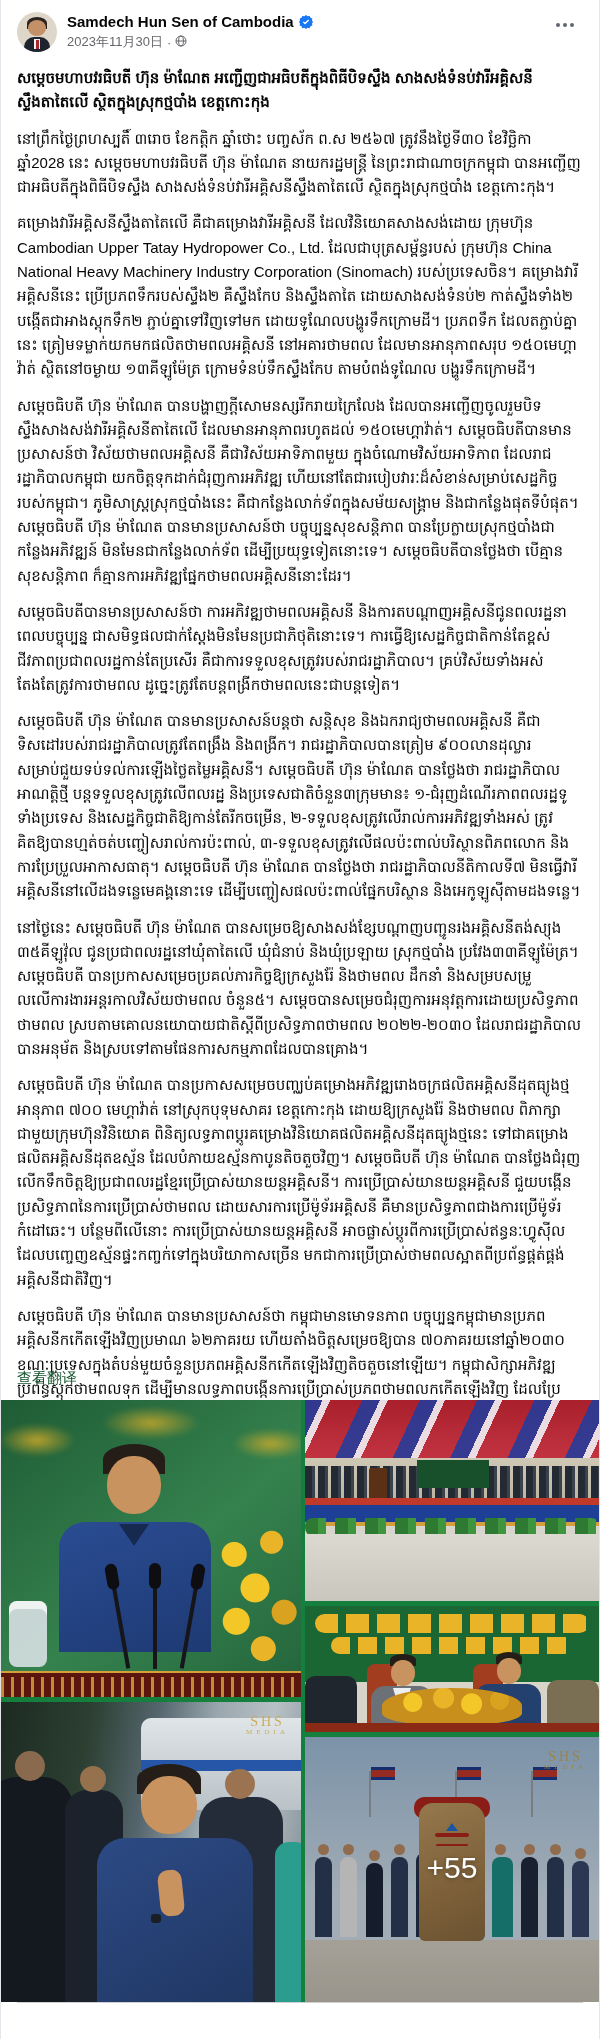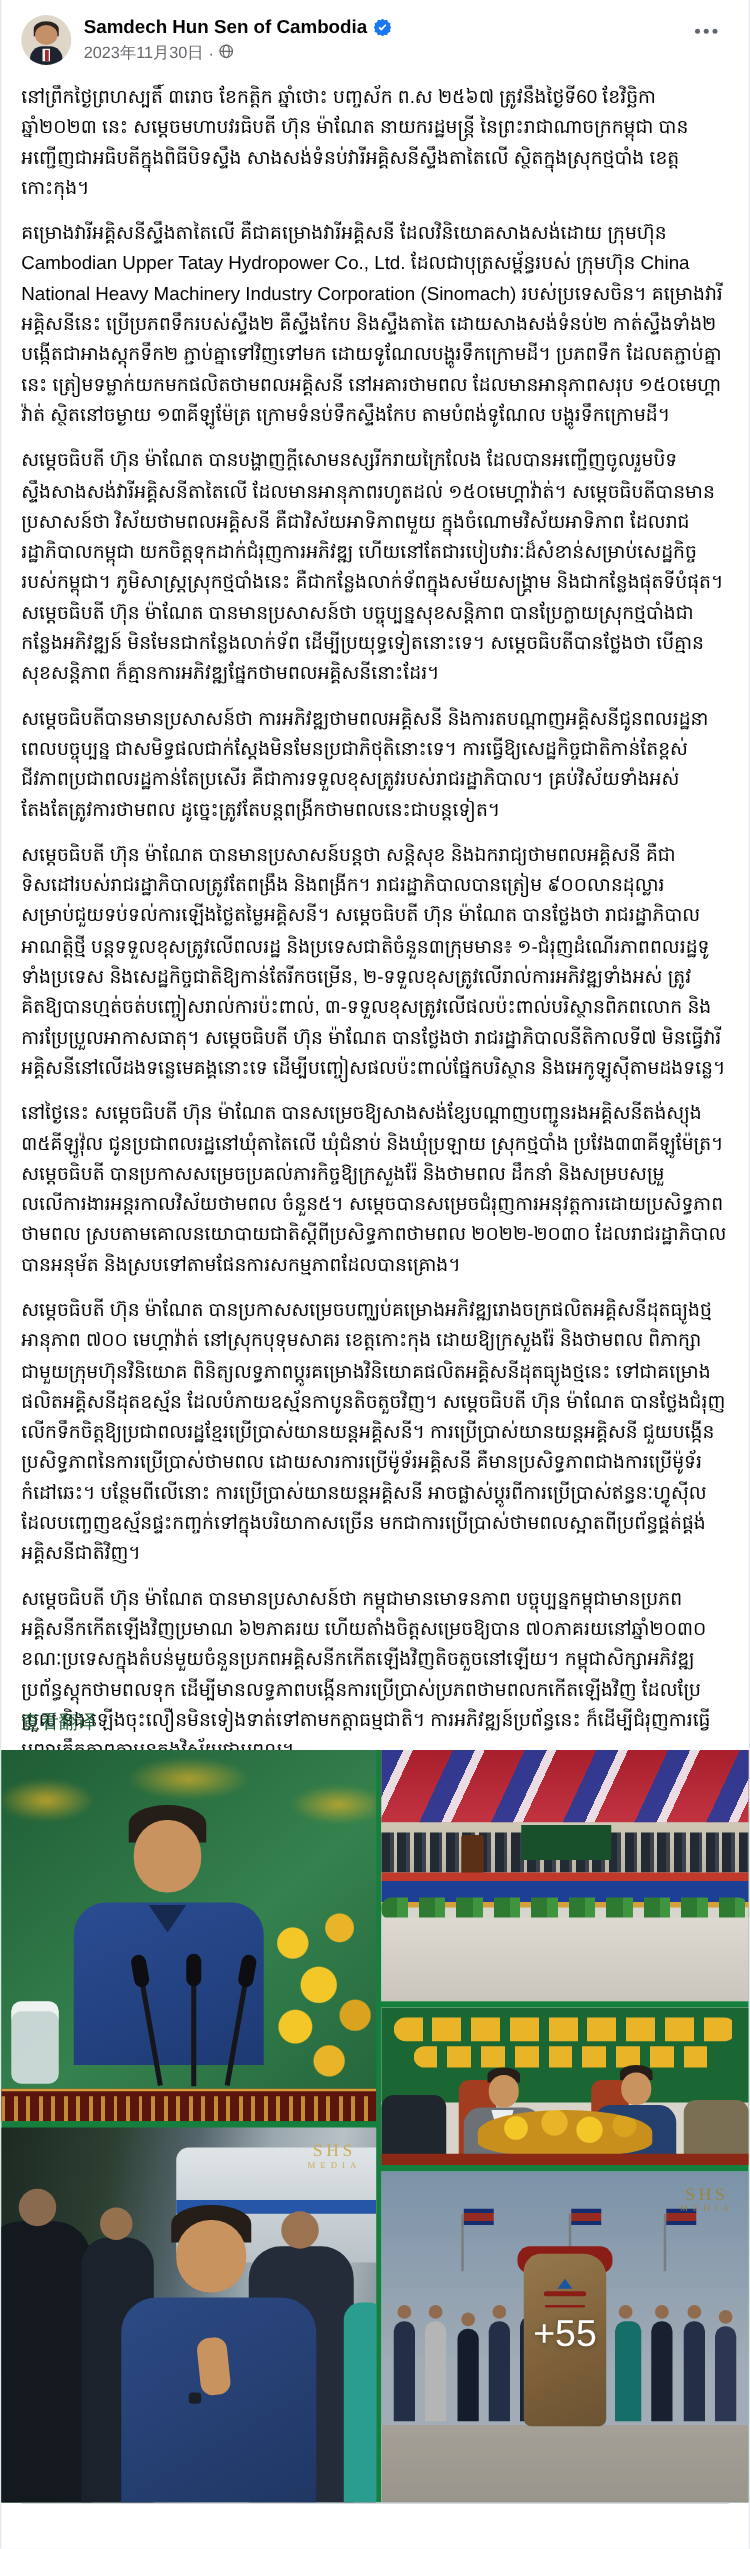--- a/index.html
+++ b/index.html
@@ -188,21 +188,22 @@
       </div>
     </div>
     <div class="more">
       <span class="d"></span>
       <span class="d"></span>
       <span class="d"></span>
     </div>
   </div>
 
   <div class="post-body">
-    <p>នៅព្រឹកថ្ងៃព្រហស្បតិ៍ ៣រោច ខែកត្តិក ឆ្នាំថោះ បញ្ចស័ក ព.ស ២៥៦៧ ត្រូវនឹងថ្ងៃទី60 ខែវិច្ឆិកា ឆ្នាំ២០២៣ នេះ សម្តេចមហាបវរធិបតី ហ៊ុន ម៉ាណែត នាយករដ្ឋមន្ត្រី នៃព្រះរាជាណាចក្រកម្ពុជា បានអញ្ជើញជាអធិបតីក្នុងពិធីបិទស្ទឹង សាងសង់ទំនប់វារីអគ្គិសនីស្ទឹងតាតៃលើ ស្ថិតក្នុងស្រុកថ្មបាំង ខេត្តកោះកុង។</p>
+    <p class="lead">សម្តេចមហាបវរធិបតី ហ៊ុន ម៉ាណែត អញ្ជើញជាអធិបតីក្នុងពិធីបិទស្ទឹង សាងសង់ទំនប់វារីអគ្គិសនី ស្ទឹងតាតៃលើ ស្ថិតក្នុងស្រុកថ្មបាំង ខេត្តកោះកុង</p>
+    <p>នៅព្រឹកថ្ងៃព្រហស្បតិ៍ ៣រោច ខែកត្តិក ឆ្នាំថោះ បញ្ចស័ក ព.ស ២៥៦៧ ត្រូវនឹងថ្ងៃទី៣០ ខែវិច្ឆិកា ឆ្នាំ2028 នេះ សម្តេចមហាបវរធិបតី ហ៊ុន ម៉ាណែត នាយករដ្ឋមន្ត្រី នៃព្រះរាជាណាចក្រកម្ពុជា បានអញ្ជើញជាអធិបតីក្នុងពិធីបិទស្ទឹង សាងសង់ទំនប់វារីអគ្គិសនីស្ទឹងតាតៃលើ ស្ថិតក្នុងស្រុកថ្មបាំង ខេត្តកោះកុង។</p>
     <p>គម្រោងវារីអគ្គិសនីស្ទឹងតាតៃលើ គឺជាគម្រោងវារីអគ្គិសនី ដែលវិនិយោគសាងសង់ដោយ ក្រុមហ៊ុន Cambodian Upper Tatay Hydropower Co., Ltd. ដែលជាបុត្រសម្ព័ន្ធរបស់ ក្រុមហ៊ុន China National Heavy Machinery Industry Corporation (Sinomach) របស់ប្រទេសចិន។ គម្រោងវារីអគ្គិសនីនេះ ប្រើប្រភពទឹករបស់ស្ទឹង២ គឺស្ទឹងកែប និងស្ទឹងតាតៃ ដោយសាងសង់ទំនប់២ កាត់ស្ទឹងទាំង២ បង្កើតជាអាងស្តុកទឹក២ ភ្ជាប់គ្នាទៅវិញទៅមក ដោយទូណែលបង្ហូរទឹកក្រោមដី។ ប្រភពទឹក ដែលតភ្ជាប់គ្នានេះ ត្រៀមទម្លាក់យកមកផលិតថាមពលអគ្គិសនី នៅអគារថាមពល ដែលមានអានុភាពសរុប ១៥០មេហ្គាវ៉ាត់ ស្ថិតនៅចម្ងាយ ១៣គីឡូម៉ែត្រ ក្រោមទំនប់ទឹកស្ទឹងកែប តាមបំពង់ទូណែល បង្ហូរទឹកក្រោមដី។</p>
     <p>សម្តេចធិបតី ហ៊ុន ម៉ាណែត បានបង្ហាញក្តីសោមនស្សរីករាយក្រៃលែង ដែលបានអញ្ជើញចូលរួមបិទស្ទឹងសាងសង់វារីអគ្គិសនីតាតៃលើ ដែលមានអានុភាពរហូតដល់ ១៥០មេហ្គាវ៉ាត់។ សម្តេចធិបតីបានមានប្រសាសន៍ថា វិស័យថាមពលអគ្គិសនី គឺជាវិស័យអាទិភាពមួយ ក្នុងចំណោមវិស័យអាទិភាព ដែលរាជរដ្ឋាភិបាលកម្ពុជា យកចិត្តទុកដាក់ជំរុញការអភិវឌ្ឍ ហើយនៅតែជារបៀបវារៈដ៏សំខាន់សម្រាប់សេដ្ឋកិច្ចរបស់កម្ពុជា។ ភូមិសាស្ត្រស្រុកថ្មបាំងនេះ គឺជាកន្លែងលាក់ទ័ពក្នុងសម័យសង្គ្រាម និងជាកន្លែងផុតទីបំផុត។ សម្តេចធិបតី ហ៊ុន ម៉ាណែត បានមានប្រសាសន៍ថា បច្ចុប្បន្នសុខសន្តិភាព បានប្រែក្លាយស្រុកថ្មបាំងជាកន្លែងអភិវឌ្ឍន៍ មិនមែនជាកន្លែងលាក់ទ័ព ដើម្បីប្រយុទ្ធទៀតនោះទេ។ សម្តេចធិបតីបានថ្លែងថា បើគ្មានសុខសន្តិភាព ក៏គ្មានការអភិវឌ្ឍផ្នែកថាមពលអគ្គិសនីនោះដែរ។</p>
     <p>សម្តេចធិបតីបានមានប្រសាសន៍ថា ការអភិវឌ្ឍថាមពលអគ្គិសនី និងការតបណ្តាញអគ្គិសនីជូនពលរដ្ឋនាពេលបច្ចុប្បន្ន ជាសមិទ្ធផលជាក់ស្តែងមិនមែនប្រជាភិថុតិនោះទេ។ ការធ្វើឱ្យសេដ្ឋកិច្ចជាតិកាន់តែខ្ពស់ ជីវភាពប្រជាពលរដ្ឋកាន់តែប្រសើរ គឺជាការទទួលខុសត្រូវរបស់រាជរដ្ឋាភិបាល។ គ្រប់វិស័យទាំងអស់ តែងតែត្រូវការថាមពល ដូច្នេះត្រូវតែបន្តពង្រីកថាមពលនេះជាបន្តទៀត។</p>
     <p>សម្តេចធិបតី ហ៊ុន ម៉ាណែត បានមានប្រសាសន៍បន្តថា សន្តិសុខ និងឯករាជ្យថាមពលអគ្គិសនី គឺជាទិសដៅរបស់រាជរដ្ឋាភិបាលត្រូវតែពង្រឹង និងពង្រីក។ រាជរដ្ឋាភិបាលបានត្រៀម ៩០០លានដុល្លារ សម្រាប់ជួយទប់ទល់ការឡើងថ្លៃតម្លៃអគ្គិសនី។ សម្តេចធិបតី ហ៊ុន ម៉ាណែត បានថ្លែងថា រាជរដ្ឋាភិបាលអាណត្តិថ្មី បន្តទទួលខុសត្រូវលើពលរដ្ឋ និងប្រទេសជាតិចំនួន៣ក្រុមមាន៖ ១-ជំរុញដំណើរភាពពលរដ្ឋទូទាំងប្រទេស និងសេដ្ឋកិច្ចជាតិឱ្យកាន់តែរីកចម្រើន, ២-ទទួលខុសត្រូវលើរាល់ការអភិវឌ្ឍទាំងអស់ ត្រូវគិតឱ្យបានហ្មត់ចត់បញ្ចៀសរាល់ការប៉ះពាល់, ៣-ទទួលខុសត្រូវលើផលប៉ះពាល់បរិស្ថានពិភពលោក និងការប្រែប្រួលអាកាសធាតុ។ សម្តេចធិបតី ហ៊ុន ម៉ាណែត បានថ្លែងថា រាជរដ្ឋាភិបាលនីតិកាលទី៧ មិនធ្វើវារីអគ្គិសនីនៅលើដងទន្លេមេគង្គនោះទេ ដើម្បីបញ្ចៀសផលប៉ះពាល់ផ្នែកបរិស្ថាន និងអេកូឡូស៊ីតាមដងទន្លេ។</p>
     <p>នៅថ្ងៃនេះ សម្តេចធិបតី ហ៊ុន ម៉ាណែត បានសម្រេចឱ្យសាងសង់ខ្សែបណ្តាញបញ្ជូនរងអគ្គិសនីតង់ស្យុង ៣៥គីឡូវ៉ុល ជូនប្រជាពលរដ្ឋនៅឃុំតាតៃលើ ឃុំជំនាប់ និងឃុំប្រឡាយ ស្រុកថ្មបាំង ប្រវែង៣៣គីឡូម៉ែត្រ។ សម្តេចធិបតី បានប្រកាសសម្រេចប្រគល់ភារកិច្ចឱ្យក្រសួងរ៉ែ និងថាមពល ដឹកនាំ និងសម្របសម្រួលលើការងារអន្តរកាលវិស័យថាមពល ចំនួន៥។ សម្តេចបានសម្រេចជំរុញការអនុវត្តការដោយប្រសិទ្ធភាពថាមពល ស្របតាមគោលនយោបាយជាតិស្តីពីប្រសិទ្ធភាពថាមពល ២០២២-២០៣០ ដែលរាជរដ្ឋាភិបាលបានអនុម័ត និងស្របទៅតាមផែនការសកម្មភាពដែលបានគ្រោង។</p>
     <p>សម្តេចធិបតី ហ៊ុន ម៉ាណែត បានប្រកាសសម្រេចបញ្ឈប់គម្រោងអភិវឌ្ឍរោងចក្រផលិតអគ្គិសនីដុតធ្យូងថ្ម អានុភាព ៧០០ មេហ្គាវ៉ាត់ នៅស្រុកបុទុមសាគរ ខេត្តកោះកុង ដោយឱ្យក្រសួងរ៉ែ និងថាមពល ពិភាក្សាជាមួយក្រុមហ៊ុនវិនិយោគ ពិនិត្យលទ្ធភាពប្តូរគម្រោងវិនិយោគផលិតអគ្គិសនីដុតធ្យូងថ្មនេះ ទៅជាគម្រោងផលិតអគ្គិសនីដុតឧស្ម័ន ដែលបំភាយឧស្ម័នកាបូនតិចតួចវិញ។ សម្តេចធិបតី ហ៊ុន ម៉ាណែត បានថ្លែងជំរុញលើកទឹកចិត្តឱ្យប្រជាពលរដ្ឋខ្មែរប្រើប្រាស់យានយន្តអគ្គិសនី។ ការប្រើប្រាស់យានយន្តអគ្គិសនី ជួយបង្កើនប្រសិទ្ធភាពនៃការប្រើប្រាស់ថាមពល ដោយសារការប្រើម៉ូទ័រអគ្គិសនី គឺមានប្រសិទ្ធភាពជាងការប្រើម៉ូទ័រកំដៅឆេះ។ បន្ថែមពីលើនោះ ការប្រើប្រាស់យានយន្តអគ្គិសនី អាចផ្លាស់ប្តូរពីការប្រើប្រាស់ឥន្ធនៈហ្វូស៊ីលដែលបញ្ចេញឧស្ម័នផ្ទះកញ្ចក់ទៅក្នុងបរិយាកាសច្រើន មកជាការប្រើប្រាស់ថាមពលស្អាតពីប្រព័ន្ធផ្គត់ផ្គង់អគ្គិសនីជាតិវិញ។</p>
     <p>សម្តេចធិបតី ហ៊ុន ម៉ាណែត បានមានប្រសាសន៍ថា កម្ពុជាមានមោទនភាព បច្ចុប្បន្នកម្ពុជាមានប្រភពអគ្គិសនីកកើតឡើងវិញប្រមាណ ៦២ភាគរយ ហើយតាំងចិត្តសម្រេចឱ្យបាន ៧០ភាគរយនៅឆ្នាំ២០៣០ ខណៈប្រទេសក្នុងតំបន់មួយចំនួនប្រភពអគ្គិសនីកកើតឡើងវិញតិចតួចនៅឡើយ។ កម្ពុជាសិក្សាអភិវឌ្ឍប្រព័ន្ធស្តុកថាមពលទុក ដើម្បីមានលទ្ធភាពបង្កើនការប្រើប្រាស់ប្រភពថាមពលកកើតឡើងវិញ ដែលប្រែប្រួល និង ឡើងចុះលឿនមិនទៀងទាត់ទៅតាមកត្តាធម្មជាតិ។ ការអភិវឌ្ឍន៍ប្រព័ន្ធនេះ ក៏ដើម្បីជំរុញការធ្វើអព្យាក្រឹតភាពកាបូនក្នុងវិស័យថាមពល។</p>
 
     <a class="see-translation">查看翻译</a>
   </div>

